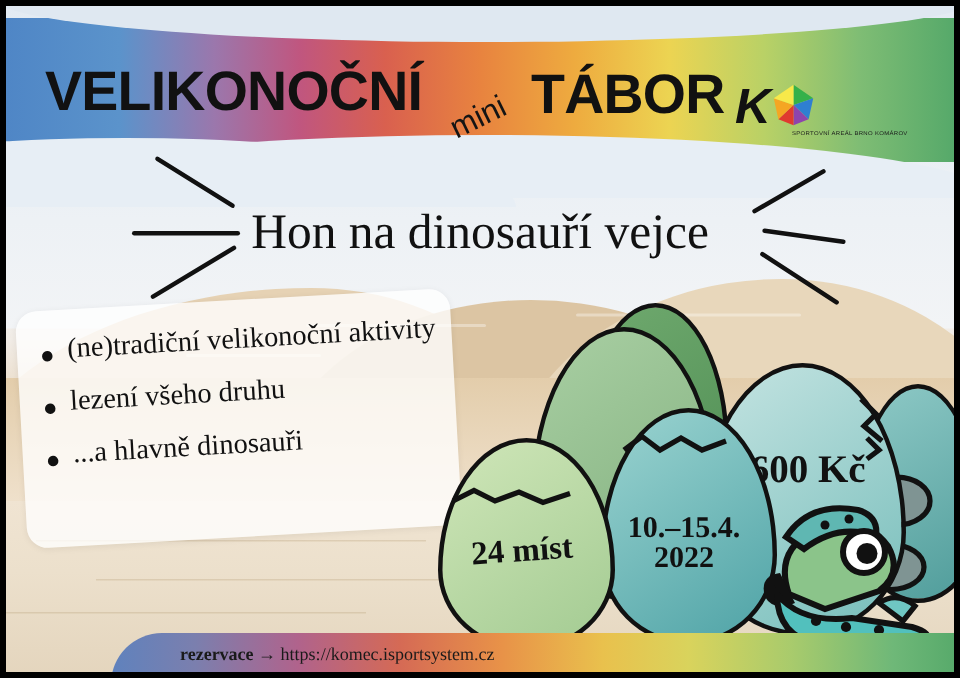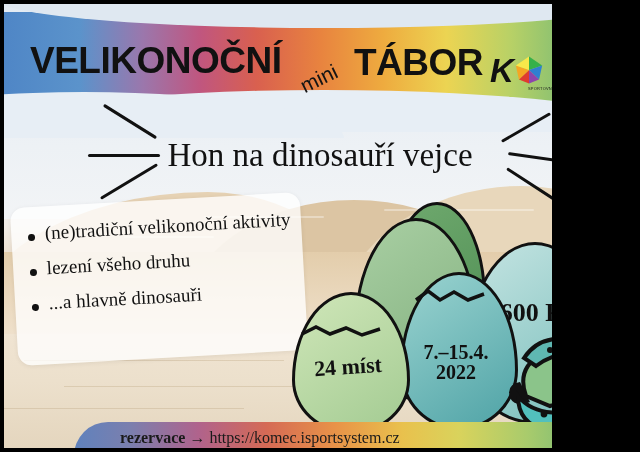--- a/index.html
+++ b/index.html
@@ -1,18 +1,18 @@
 <!DOCTYPE html>
 <html><head>
 <meta charset="utf-8">
 <style>
   html,body{margin:0;padding:0;background:#000;}
   body{width:640px;height:452px;overflow:hidden;font-family:"Liberation Sans",sans-serif;}
 
-  #poster{position:relative;width:552px;height:452px;background:#14532d;overflow:hidden;}
+  #poster{position:relative;width:640px;height:452px;background:#14532d;overflow:hidden;}
 
   
   .scene{position:absolute;left:4px;top:4px;width:632px;height:444px;overflow:hidden;
          background:linear-gradient(#e7eef5 0%,#eef2f6 38%,#f1ece6 50%,#e8d6bd 62%,#e3cfb2 78%,#ecdcc4 100%);}
   .sky{position:absolute;left:0;top:0;width:100%;height:215px;
        background:linear-gradient(#e3ebf3,#f2f4f6);}
   .dune{position:absolute;background:#e0c9a8;}
   .dune1{left:-40px;top:188px;width:420px;height:150px;border-radius:58% 42% 0 0 / 100% 100% 0 0;background:#e6d2b4;}
   .dune2{left:180px;top:196px;width:340px;height:120px;border-radius:50% 50% 0 0 / 100% 100% 0 0;background:#dcc5a3;}
   .dune3{left:330px;top:182px;width:360px;height:150px;border-radius:52% 48% 0 0 / 100% 100% 0 0;background:#e8d7bb;}
@@ -66,21 +66,21 @@
 
   
   .egg{position:absolute;border:3.5px solid #111;border-radius:50% 50% 50% 50% / 62% 62% 38% 38%;}
   .egglbl{position:absolute;font-family:"Liberation Serif",serif;font-weight:bold;color:#111;
      text-align:center;line-height:1.02;}
 
   
   .botbar{position:absolute;left:70px;top:418px;width:566px;height:34px;
     background:linear-gradient(90deg,#5f82bd 0%,#7b7fae 10%,#b0638c 22%,#d56a55 34%,#e89248 46%,#e9c14d 58%,#d9d35c 68%,#a9cb6c 80%,#6fb878 92%,#56a96a 100%);
     border-radius:60px 0 0 0;}
-  .botbar .txt{position:absolute;left:46px;top:7px;font-family:"Liberation Serif",serif;font-size:16px;color:#1a1a1a;white-space:nowrap;}
+  .botbar .txt{position:absolute;left:46px;top:7px;font-family:"Liberation Serif",serif;font-size:12px;color:#1a1a1a;white-space:nowrap;}
   .botbar .txt b{font-weight:bold;}
 
   .frame{position:absolute;left:0;top:0;width:640px;height:452px;border:4px solid #000;
      box-sizing:border-box;pointer-events:none;}
 </style>
 </head>
 <body>
 
 <div id="poster">
 
@@ -170,21 +170,21 @@
     <svg style="position:absolute;left:566px;top:258px;" width="46" height="44">
       <polyline points="4,4 14,14 6,22 18,32" fill="none" stroke="#111" stroke-width="3.5"></polyline>
     </svg>
     <div class="egglbl" style="left:462px;top:296px;width:132px;font-size:26px;">1600 Kč</div>
 
     <div class="egg" style="left:396px;top:268px;width:112px;height:152px;background:linear-gradient(145deg,#9ad3d0,#4fa3a6);"></div>
     <svg style="position:absolute;left:410px;top:282px;" width="86" height="26">
       <polyline points="2,14 14,5 26,14 40,6 54,14 70,8" fill="none" stroke="#111" stroke-width="3.5"></polyline>
     </svg>
     <div class="egglbl" style="left:394px;top:338px;width:116px;font-size:20px;">
-      <div>7.–15.4.</div>
+      <div>10.–15.4.</div>
       <div>2022</div>
     </div>
 
     <div class="egg" style="left:288px;top:288px;width:112px;height:136px;background:linear-gradient(145deg,#cfe6b8,#a3cb92);"></div>
     <svg style="position:absolute;left:296px;top:318px;" width="96" height="24">
       <polyline points="2,12 16,5 30,12 46,6 62,13 80,7" fill="none" stroke="#111" stroke-width="3.5"></polyline>
     </svg>
     <div class="egglbl" style="left:288px;top:352px;width:112px;font-size:22px;transform:rotate(-4deg);">24 míst</div>
 
     <svg style="position:absolute;left:486px;top:320px;" width="150" height="112">

